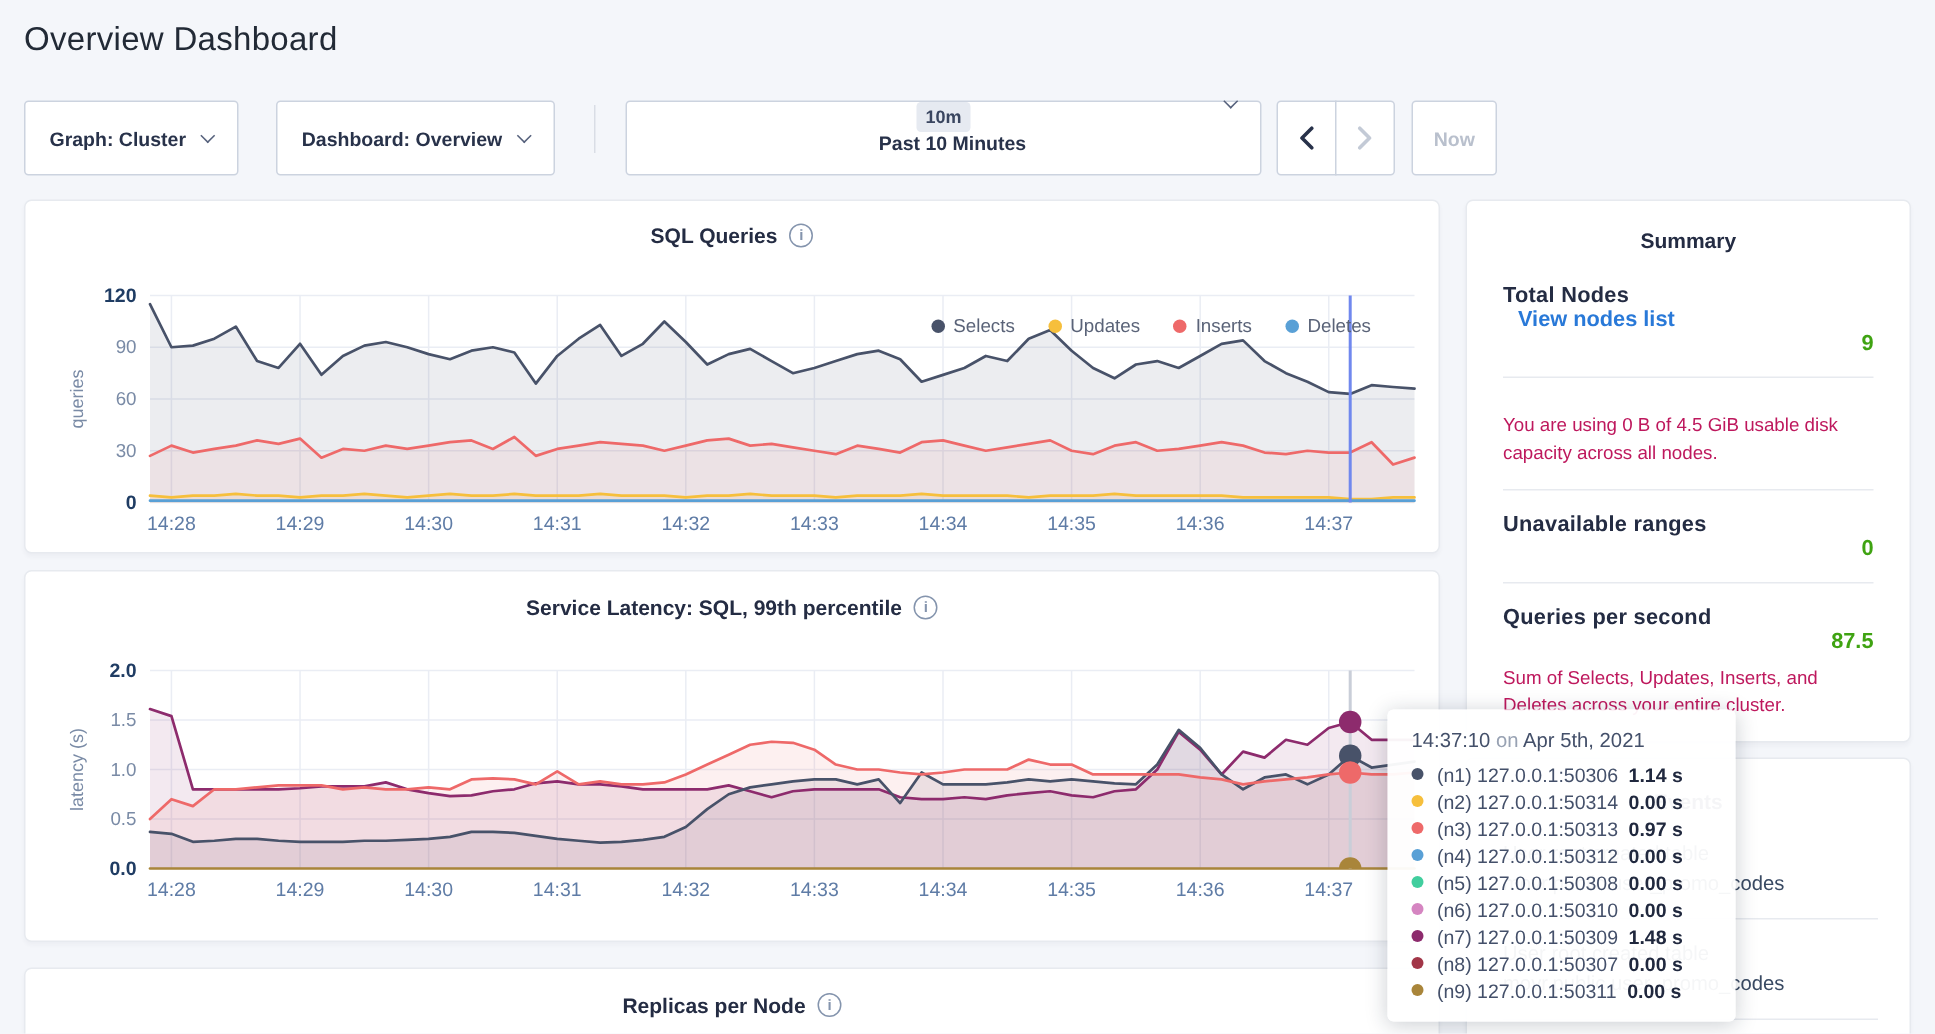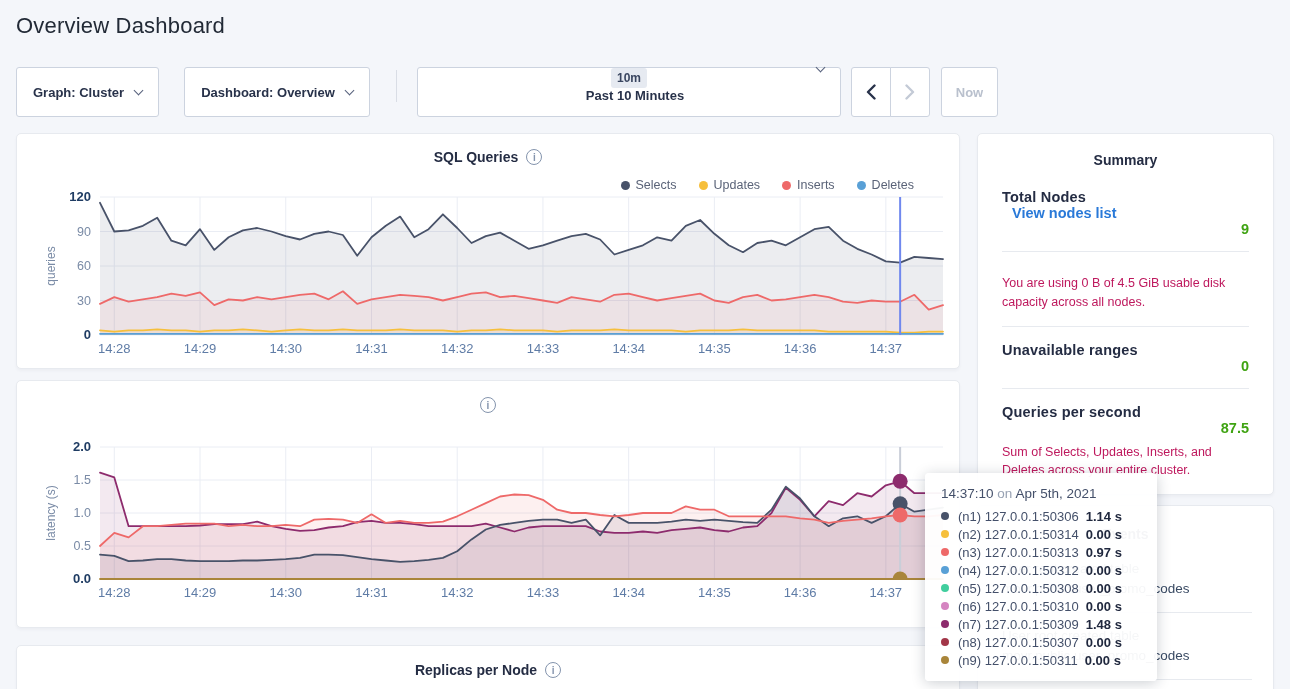--- a/index.html
+++ b/index.html
@@ -46,21 +46,21 @@
   }
   .chart-title { font-size:14px; font-weight:700; color:#242c43; }
   .info-icon {
     width:16px; height:16px; border:1px solid #8494ad; border-radius:50%;
     color:#8494ad; font-size:10px; font-weight:700; font-style:normal;
     display:inline-flex; align-items:center; justify-content:center; cursor:pointer;
   }
   .legend {
     position:absolute; top:44px; right:45px; display:flex; gap:22px;
   }
-  .legend-item { display:flex; align-items:center; gap:6px; font-size:12.5px; color:#5a6378; }
+  .legend-item { display:flex; align-items:center; gap:6px; font-size:12.5px; color:#5a6378;margin-top:32px; }
   .legend-dot { width:9px; height:9px; border-radius:50%; }
   svg text { font-family:"Liberation Sans", sans-serif; }
   
   .summary-head { text-align:center; font-size:14px; font-weight:700; margin:18px 0 6px; }
   .sum-row { padding:15px 0 14px; border-bottom:1px solid #e7eaef; margin:0 24px; }
   .sum-row:last-child { border-bottom:none; }
   .sum-line { display:flex; align-items:flex-start;flex-direction:column; }
   .sum-label { font-size:14.5px; font-weight:700; color:#242c43; letter-spacing:.2px; }
   .sum-link { font-size:14.5px; font-weight:700; color:#2979d8; margin-left:10px; cursor:pointer; }
   .sum-value { margin-left:auto; font-size:14.5px; font-weight:700; color:#3fa312; }
@@ -180,20 +180,21 @@
       <line x1="883.135593220339" x2="883.135593220339" y1="63" y2="201" stroke="#7088ee" stroke-width="2"></line>
       <clipPath id="chart-sql-clip">
         <rect x="73" y="53" width="863" height="148"></rect>
       </clipPath>
       <g clip-path="url(#chart-sql-clip)"></g>
     </svg>
 </div>
 
 <div class="card" style="left:16px;top:380px;width:944px;height:248px;">
   <div class="chart-title-row" style="top:16px;">
+    <span class="chart-title">Service Latency: SQL, 99th percentile</span>
     <span class="info-icon">i</span>
   </div>
   <svg id="chart-lat" width="944" height="248">
       <line x1="83" x2="926" y1="198" y2="198" stroke="#eaedf4" stroke-width="1"></line>
       <text x="74" y="202" text-anchor="end" font-size="13" font-weight="bold" fill="#1f3c63">0.0</text>
       <line x1="83" x2="926" y1="165" y2="165" stroke="#eaedf4" stroke-width="1"></line>
       <text x="74" y="169" text-anchor="end" font-size="12.5" font-weight="normal" fill="#7a8ba6">0.5</text>
       <line x1="83" x2="926" y1="132" y2="132" stroke="#eaedf4" stroke-width="1"></line>
       <text x="74" y="136" text-anchor="end" font-size="12.5" font-weight="normal" fill="#7a8ba6">1.0</text>
       <line x1="83" x2="926" y1="99" y2="99" stroke="#eaedf4" stroke-width="1"></line>

